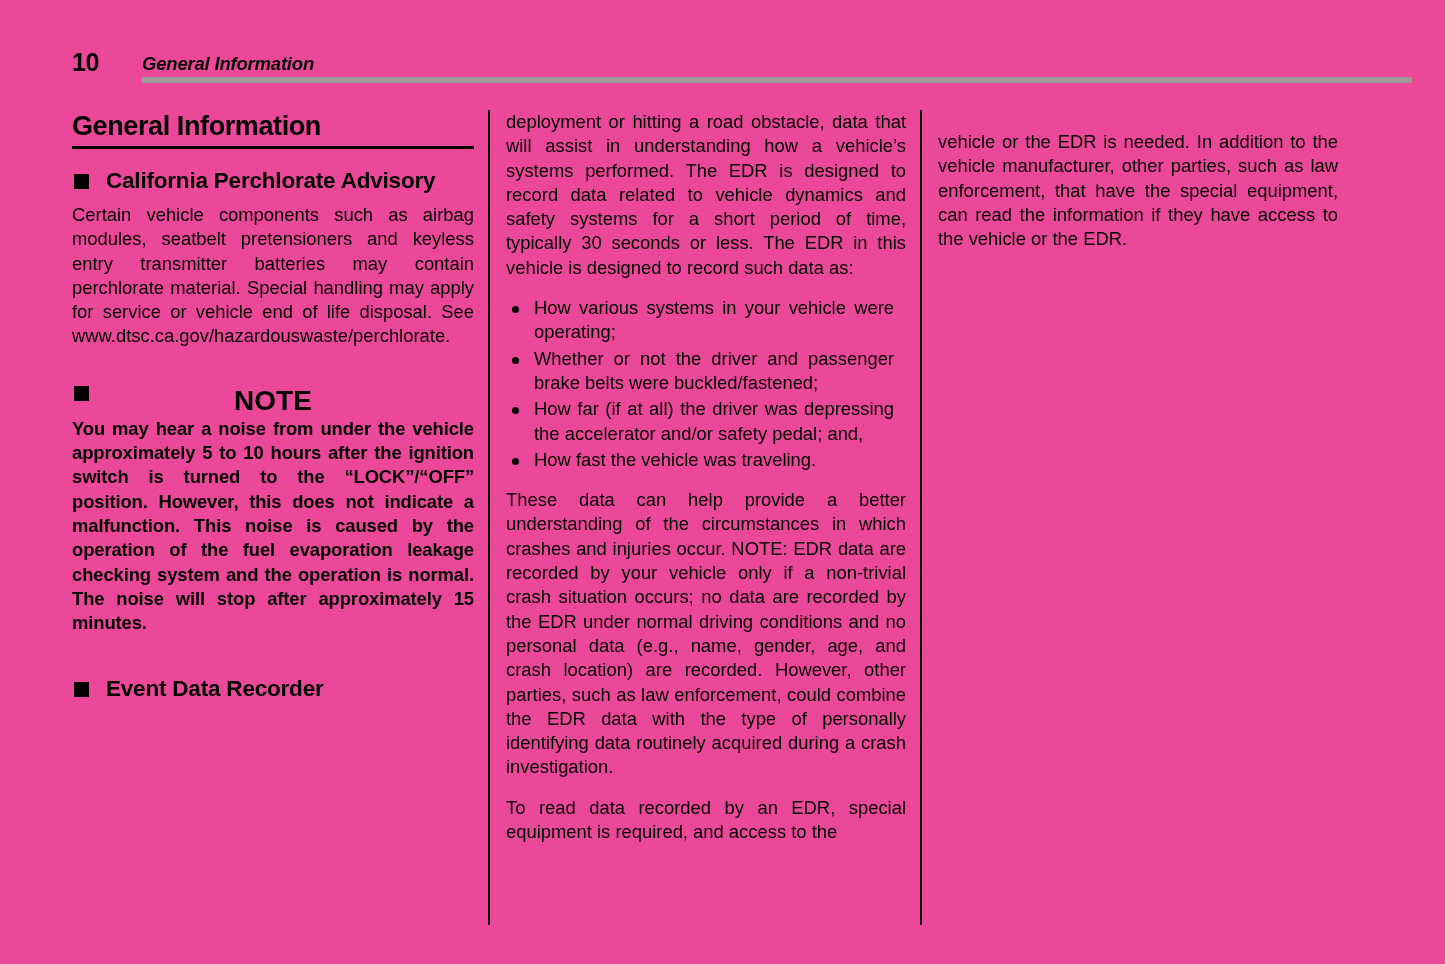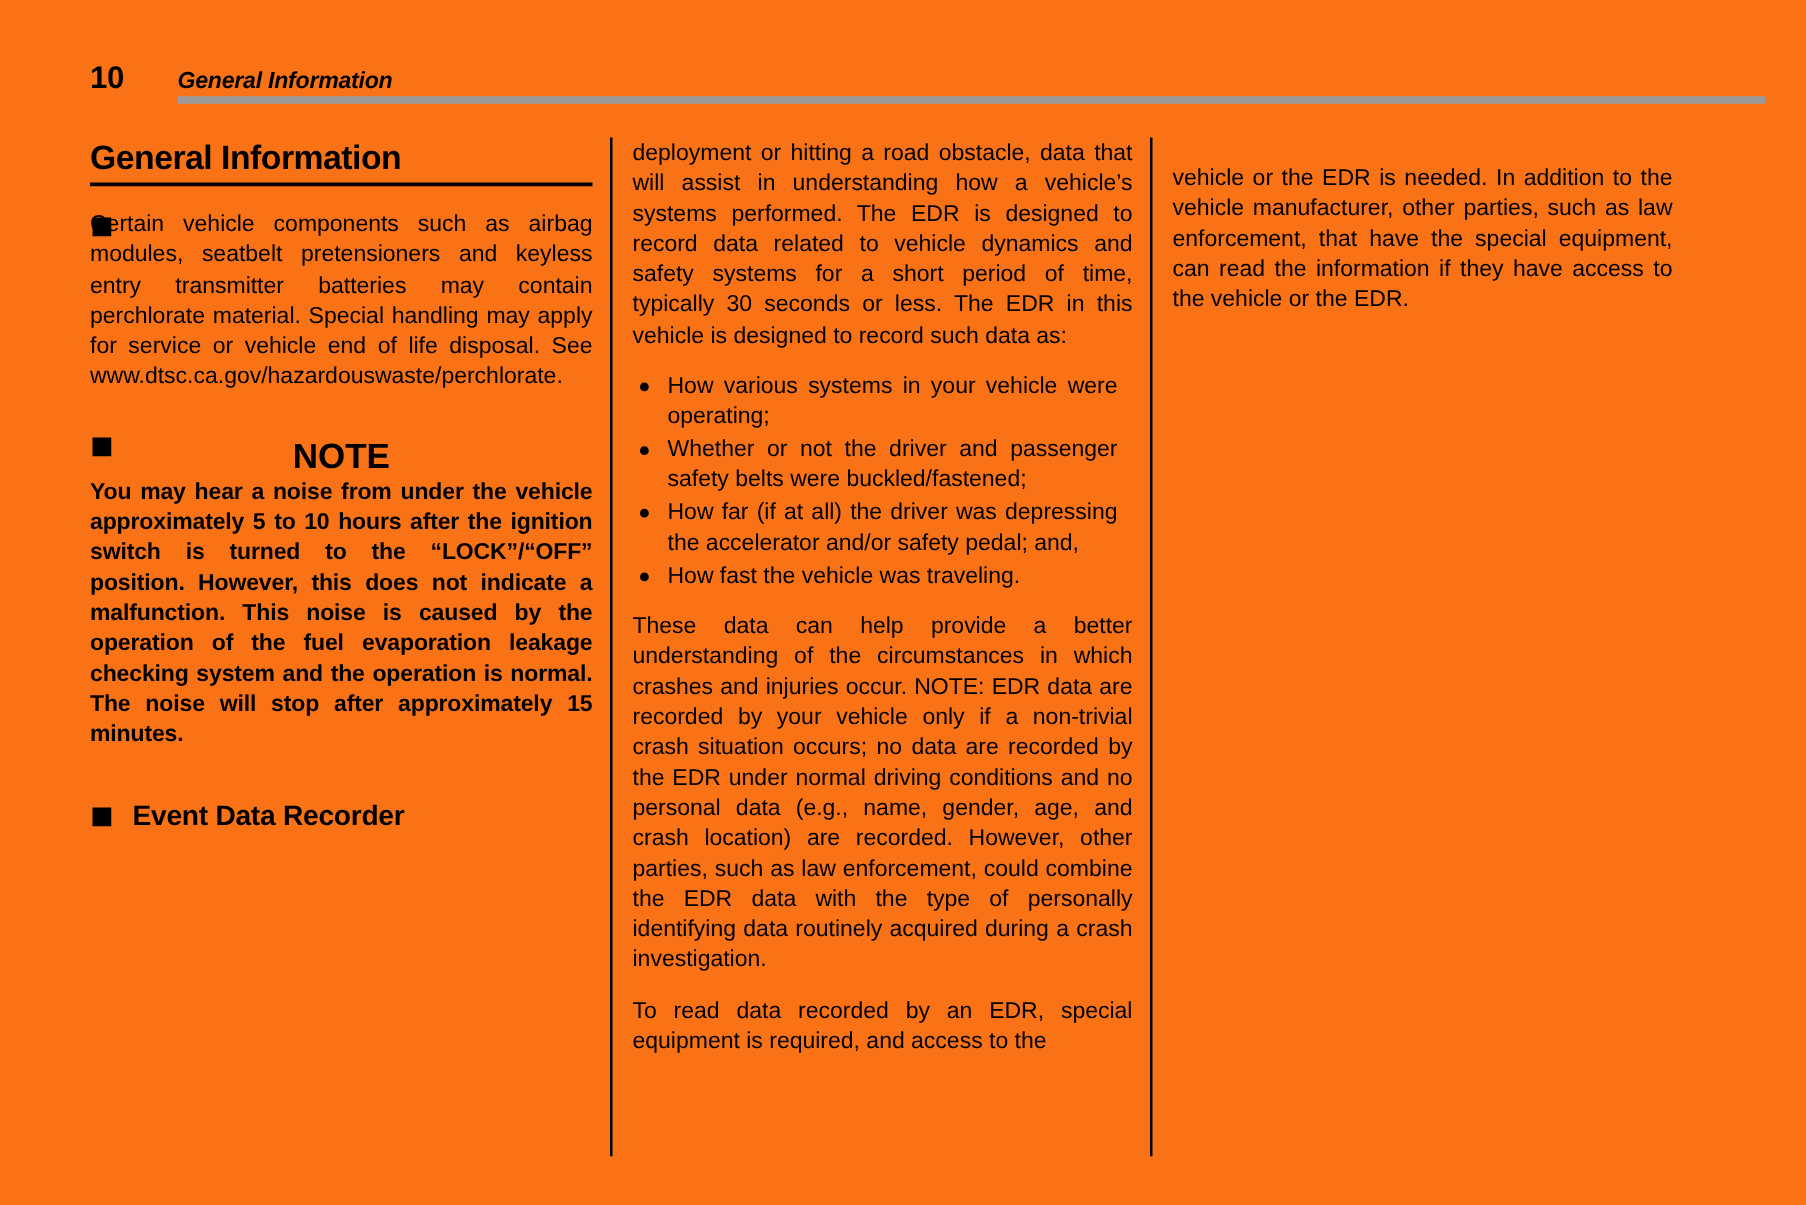--- a/index.html
+++ b/index.html
@@ -13,21 +13,21 @@
     font-family: "Liberation Sans", sans-serif;
     color: #000000;
     position: relative;
     overflow: hidden;
   }
   .page {
     position: absolute;
     left: 0; top: 0;
     width: 1445px;
     height: 964px;
-    background: #f97316;
+    background: #ec4899;
   }
 
   
   .page-header {
     position: absolute;
     left: 72px;
     top: 48px;
     width: 1268px;
     height: 34px;
   }
@@ -171,20 +171,21 @@
   <div class="col-divider div-1"></div>
   <div class="col-divider div-2"></div>
 
   <div class="col col-1">
 
     <h1 class="section-title">General Information</h1>
     <div class="section-rule"></div>
 
     <h2 class="sub-head">
       <span class="bullet-square"></span>
+      <span>California Perchlorate Advisory</span>
     </h2>
     <p class="body">Certain vehicle components such as airbag modules, seatbelt pretensioners and keyless entry transmitter batteries may contain perchlorate material. Special handling may apply for service or vehicle end of life disposal. See www.dtsc.ca.gov/hazardouswaste/perchlorate.</p>
 
     <div class="spacer-sm"></div>
 
     <h2 class="sub-head">
       <span class="bullet-square"></span>
     </h2>
     <div class="note-head">NOTE</div>
     <p class="body bold">You may hear a noise from under the vehicle approximately 5 to 10 hours after the ignition switch is turned to the “LOCK”/“OFF” position. However, this does not indicate a malfunction. This noise is caused by the operation of the fuel evaporation leakage checking system and the operation is normal. The noise will stop after approximately 15 minutes.</p>
@@ -200,21 +201,21 @@
   <div class="col col-2">
     <p class="body">deployment or hitting a road obstacle, data that will assist in understanding how a vehicle’s systems performed. The EDR is designed to record data related to vehicle dynamics and safety systems for a short period of time, typically 30 seconds or less. The EDR in this vehicle is designed to record such data as:</p>
 
     <ul class="dot-list">
       <li>
         <span class="dot"></span>
         <span>How various systems in your vehicle were operating;</span>
       </li>
       <li>
         <span class="dot"></span>
-        <span>Whether or not the driver and passenger safety belts were buckled/fastened;</span>
+        <span>Whether or not the driver and passenger brake belts were buckled/fastened;</span>
       </li>
       <li>
         <span class="dot"></span>
         <span>How far (if at all) the driver was depressing the accelerator and/or safety pedal; and,</span>
       </li>
       <li>
         <span class="dot"></span>
         <span>How fast the vehicle was traveling.</span>
       </li>
     </ul>

